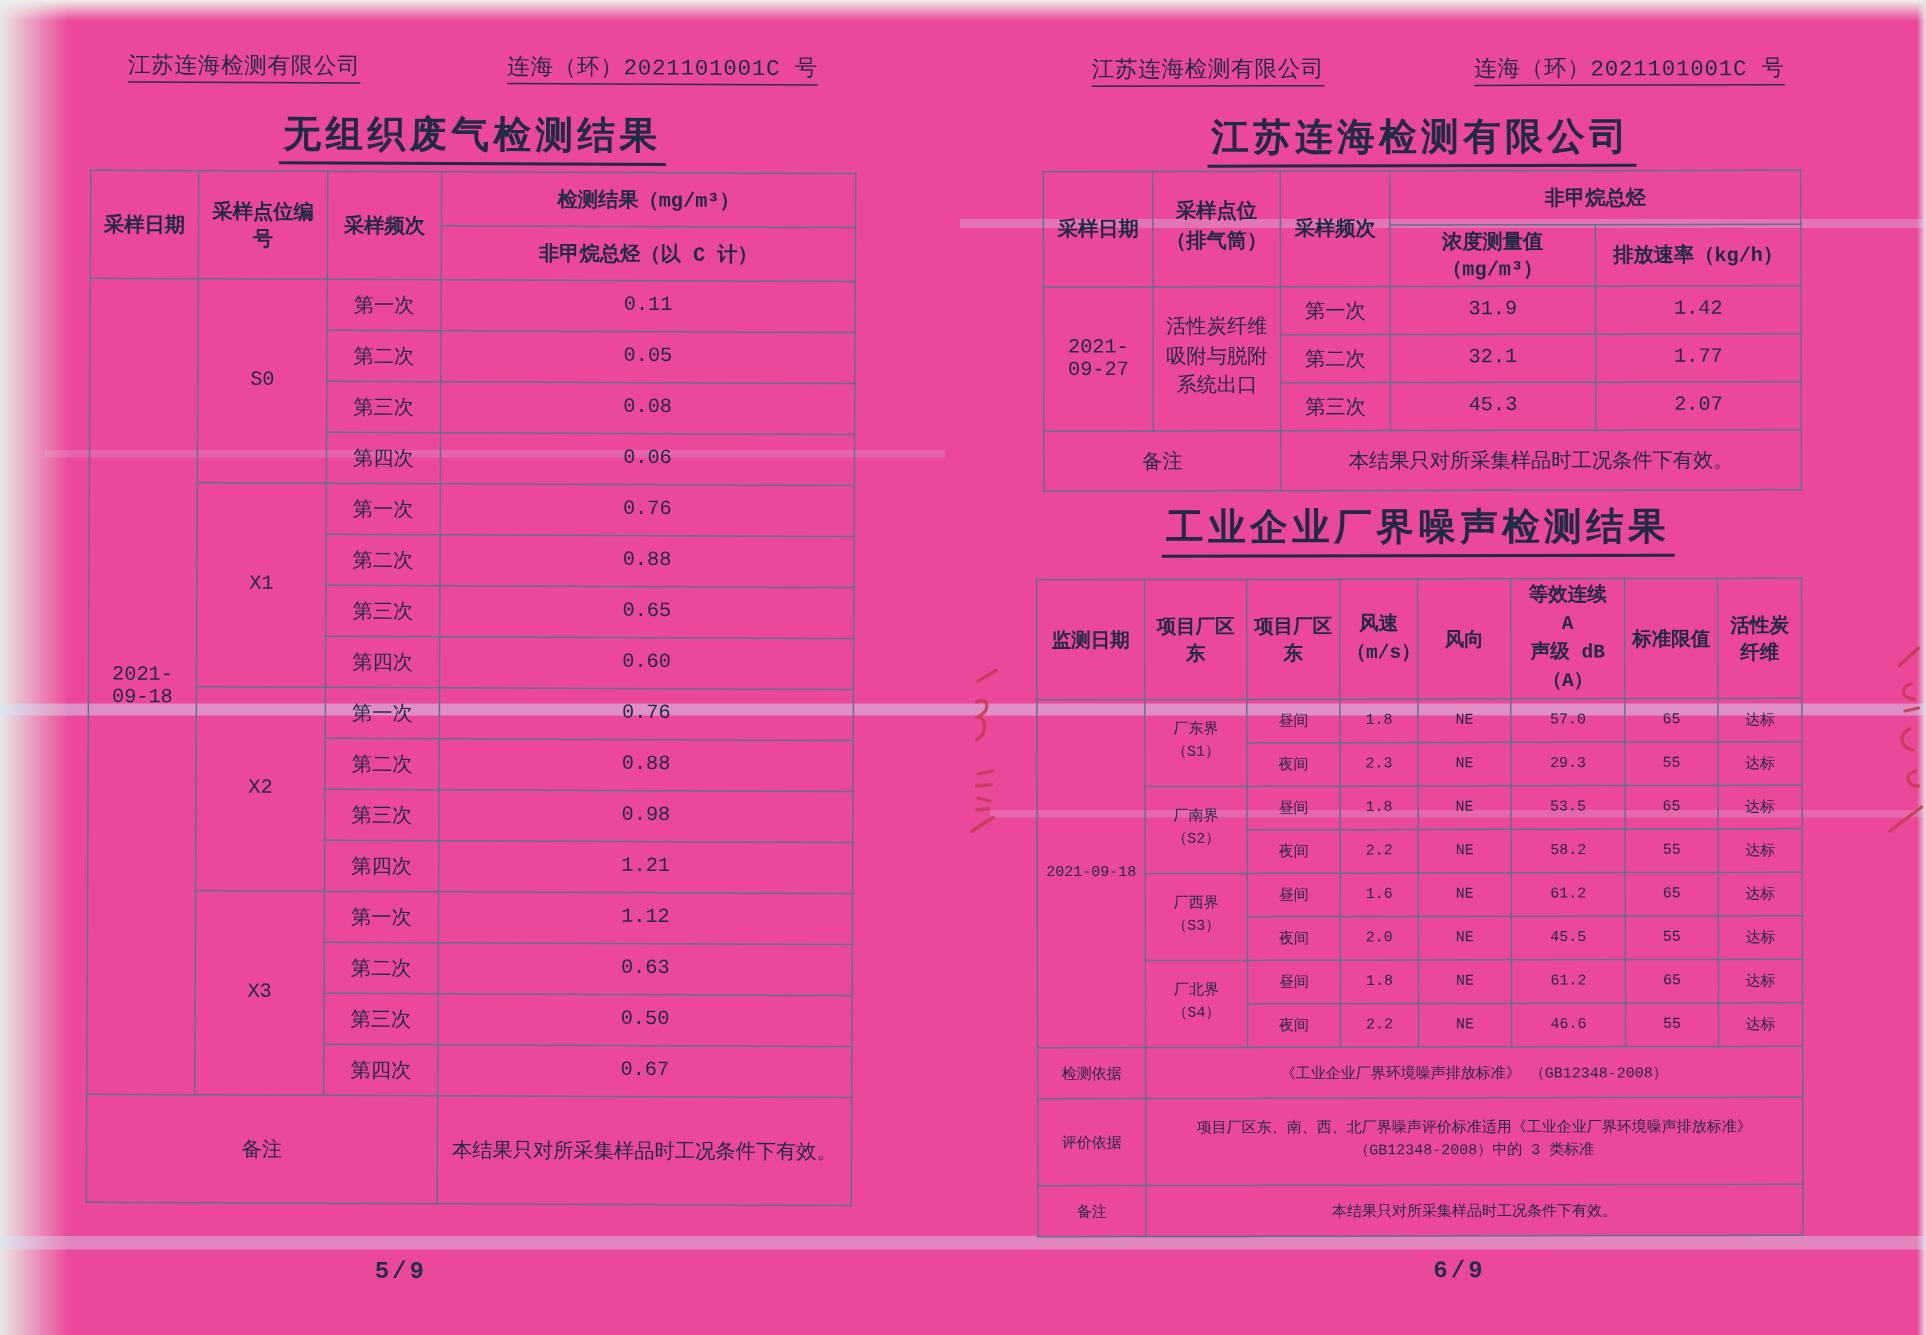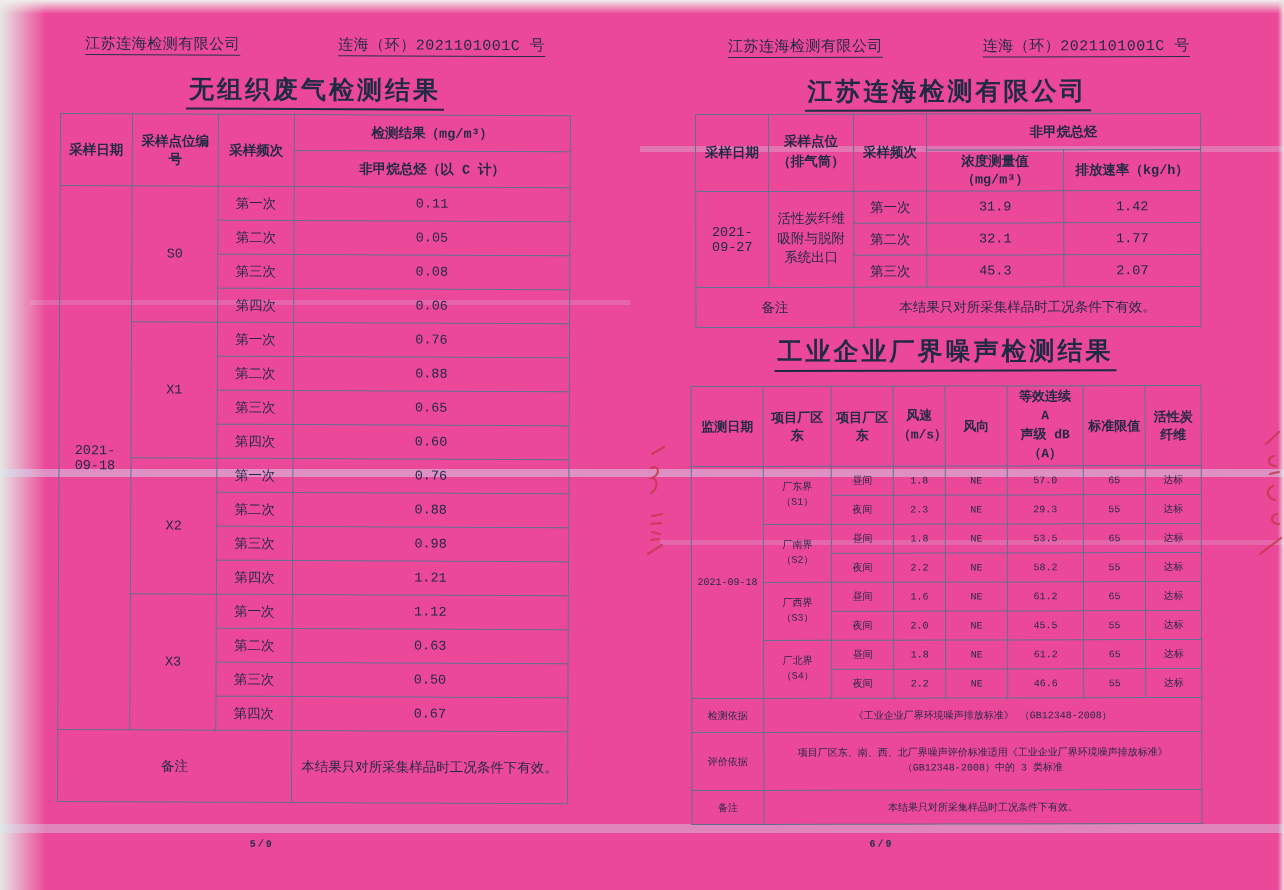--- a/index.html
+++ b/index.html
@@ -33,21 +33,21 @@
   .t-gas2 thead tr{height:36px;}
   .t-gas2 tbody tr{height:32px;}
   .t-gas2 tr.remark{height:40px;}
   .t-noise thead tr{height:54px;}
   .t-noise thead th{font-size:13px;}
   .t-noise td{font-size:10px;}
   .t-noise tbody tr{height:29px;}
   .t-noise tr.basis{height:34px;}
   .t-noise tr.eval{height:58px;}
   .t-noise tr.remark{height:34px;}
-  .pageno{position:absolute;font-size:10px;font-weight:bold;letter-spacing:2px;color:#222e4e;text-align:right;}
+  .pageno{position:absolute;font-size:16px;font-weight:bold;letter-spacing:2px;color:#222e4e;text-align:right;}
   .redmark{position:absolute;pointer-events:none;}
 </style>
 </head>
 <body>
 
 <div class="scan">
 
   <div class="edge-left"></div>
   <div class="edge-top"></div>
   <div class="edge-right"></div>
@@ -338,21 +338,21 @@
           <td colspan="7" class="pre">项目厂区东、南、西、北厂界噪声评价标准适用《工业企业厂界环境噪声排放标准》
 （GB12348-2008）中的 3 类标准</td>
         </tr>
         <tr class="remark">
           <td>备注</td>
           <td colspan="7" class="left-al">本结果只对所采集样品时工况条件下有效。</td>
         </tr>
       </tbody>
     </table>
 
-    <div class="pageno" style="left:868px;top:838px;">6/9</div>
+    <div class="pageno" style="left:954px;top:838px;">6/9</div>
   </div>
 
   <svg class="redmark" style="left:642px;top:440px;" width="30" height="125" viewBox="0 0 30 125">
     <g stroke="#c43b52" stroke-width="2.2" fill="none" stroke-linecap="round" opacity="0.85">
       <path d="M10 14 L22 7"></path>
       <path d="M9 28 C17 24 19 34 10 38 C17 40 15 50 9 53"></path>
       <path d="M10 76 L20 74 M9 84 L19 83 M10 92 L18 94 M9 100 L17 99"></path>
       <path d="M6 114 L20 105"></path>
     </g>
   </svg>

